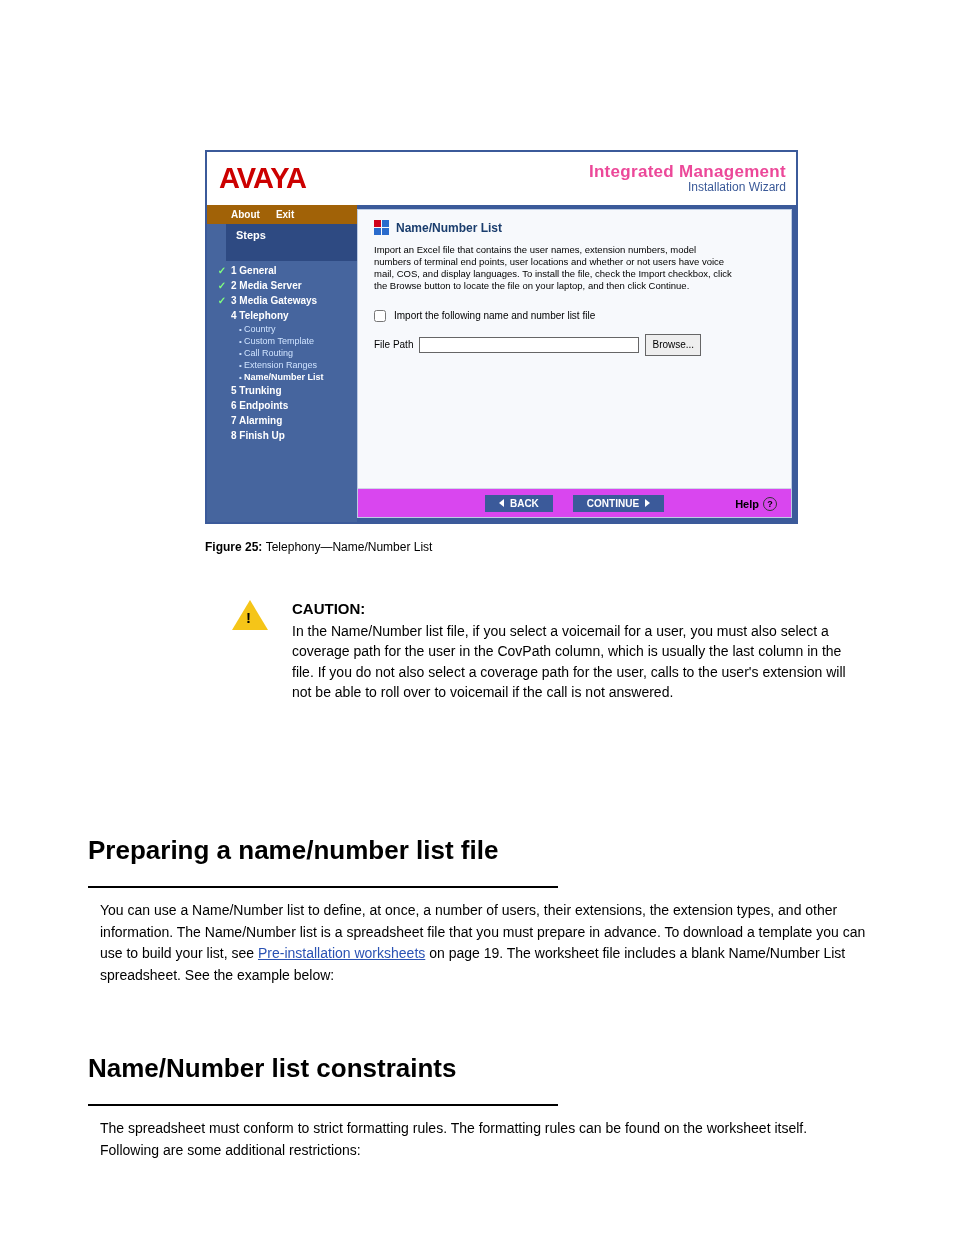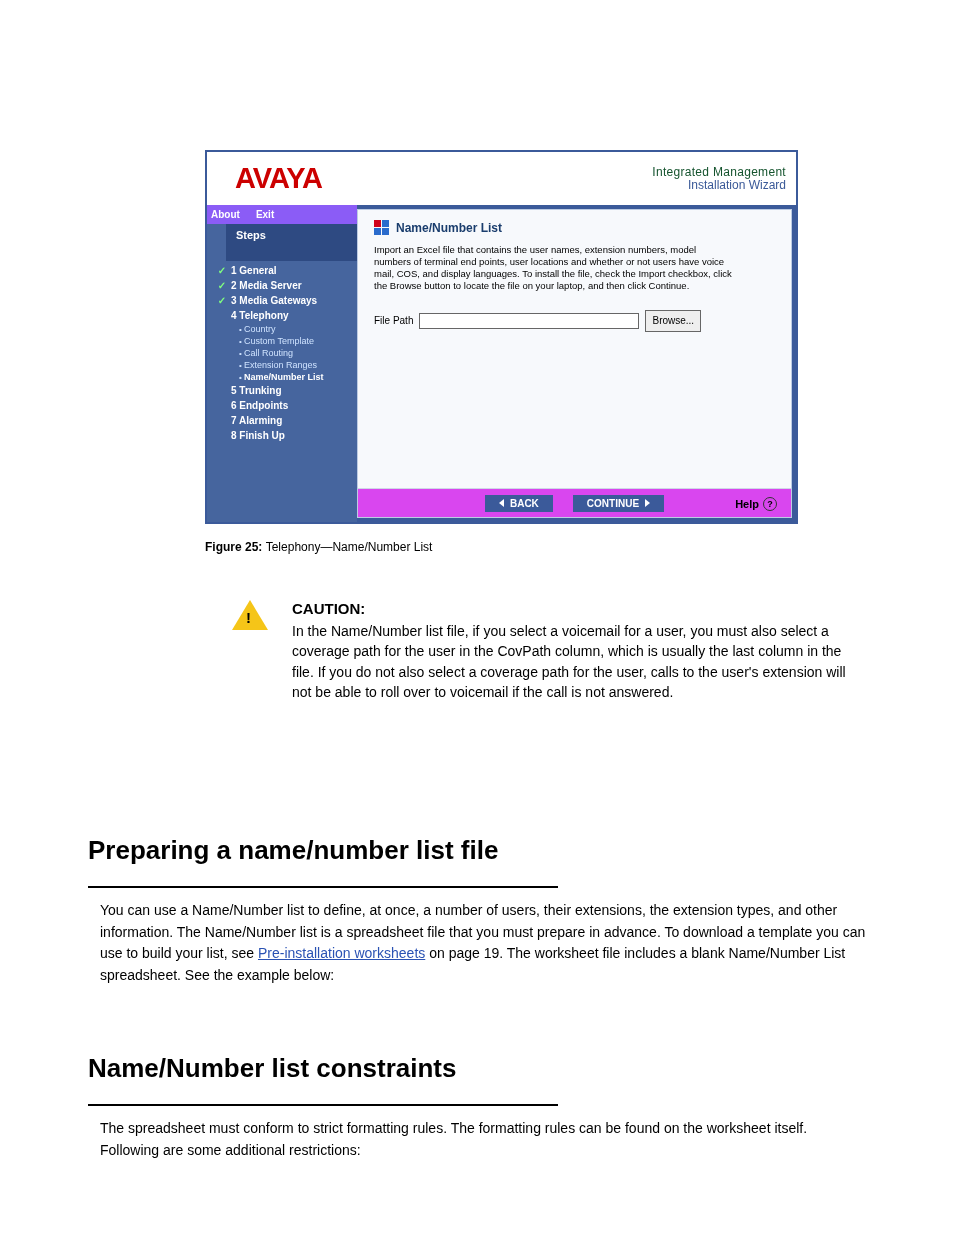--- a/index.html
+++ b/index.html
@@ -22,45 +22,45 @@
     border: 2px solid #3b5a9a;
     background: #fff;
     display: flex;
     flex-direction: column;
   }
   .top-bar {
     height: 53px;
     display: flex;
     justify-content: space-between;
     align-items: center;
-    padding: 0 10px 0 28px;
+    padding: 0 10px 0 12px;
     border-bottom: 0;
   }
   .top-bar .logo {
     font-family: Arial, sans-serif;
     font-weight: 900;
     color: #cc0000;
     font-size: 29px;
     letter-spacing: -1px;
   }
   .top-bar .brand { text-align: right; line-height: 1.05; }
-  .brand-title { color: #14532d; font-weight: normal; font-size: 12px; letter-spacing: 0.3px; }
+  .brand-title { color: #ec4899; font-weight: bold; font-size: 17px; letter-spacing: 0.3px; }
   .brand-sub { color: #3a5998; font-size: 12px; }
   .body-row { flex: 1; display: flex; background: #3b5a9a; }
   .sidebar {
     width: 150px;
     background: #46659e;
     color: #fff;
     font-size: 10px;
     display: flex;
     flex-direction: column;
   }
   .menu-top {
-    display: flex; gap: 16px; padding: 4px 4px;
-    background: #8b5cf6;
+    display: flex; gap: 16px; padding: 4px 24px;
+    background: #a16207;
     font-size: 10px; font-weight: bold;
   }
   .menu-top span { cursor: default; }
   .steps-title {
     background: #2e4a82;
     padding: 5px 10px 20px;
     font-weight: bold;
     font-size: 11px;
     margin-left: 19px;
   }
@@ -227,20 +227,24 @@
       <div class="page-title">
         <span class="title-icon">
           <span class="sq1"></span>
             <span class="sq2"></span>
             <span class="sq3"></span>
             <span class="sq4"></span>
         </span>
         <span>Name/Number List</span>
       </div>
       <div class="instructions">Import an Excel file that contains the user names, extension numbers, model numbers of terminal end points, user locations and whether or not users have voice mail, COS, and display languages. To install the file, check the Import checkbox, click the Browse button to locate the file on your laptop, and then click Continue.</div>
+      <div class="import-row">
+        <input type="checkbox" style="">
+        <span>Import the following name and number list file</span>
+      </div>
       <div class="path-row">
         <span>File Path</span>
         <input type="text" style="">
         <button>Browse...</button>
       </div>
       <div class="nav-bar">
         <button class="nav-btn">
             <span class="tri-l"></span>
             <span>BACK</span>
           </button>

